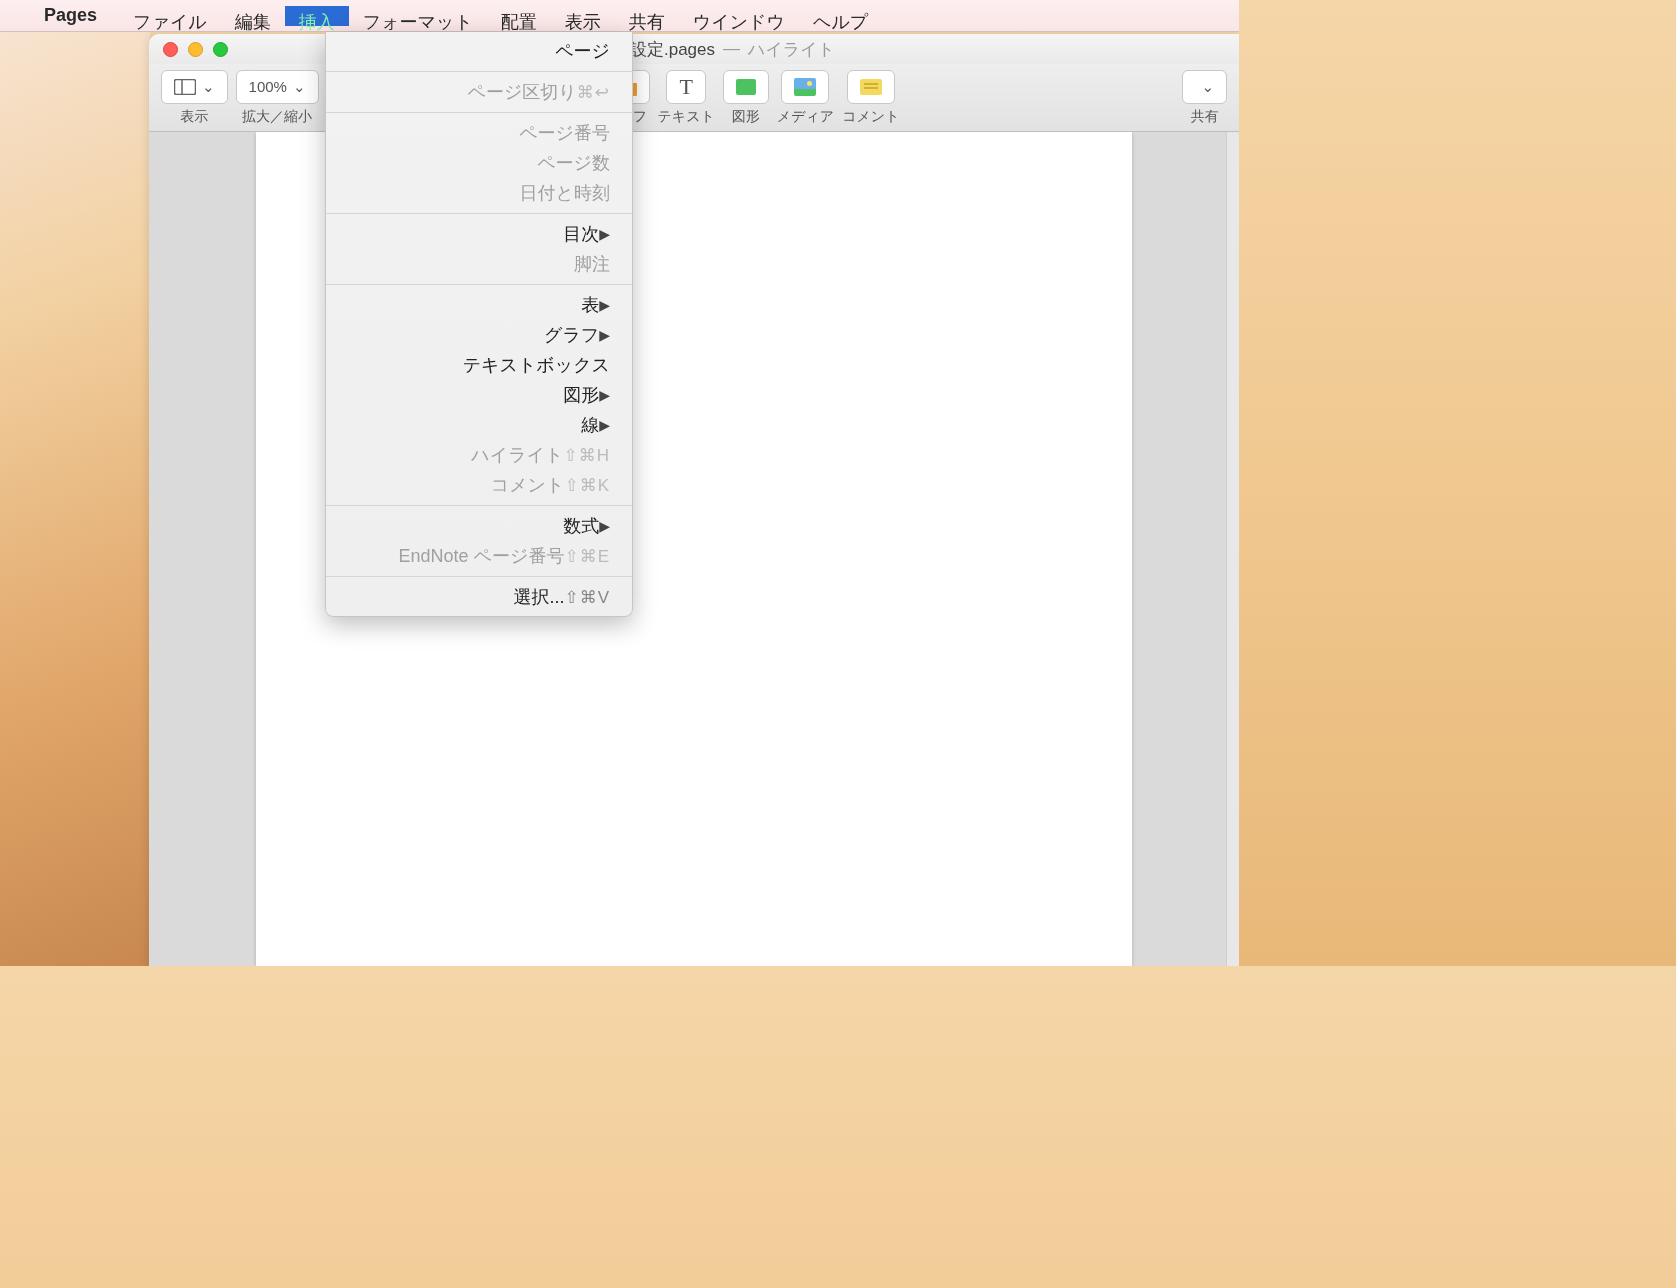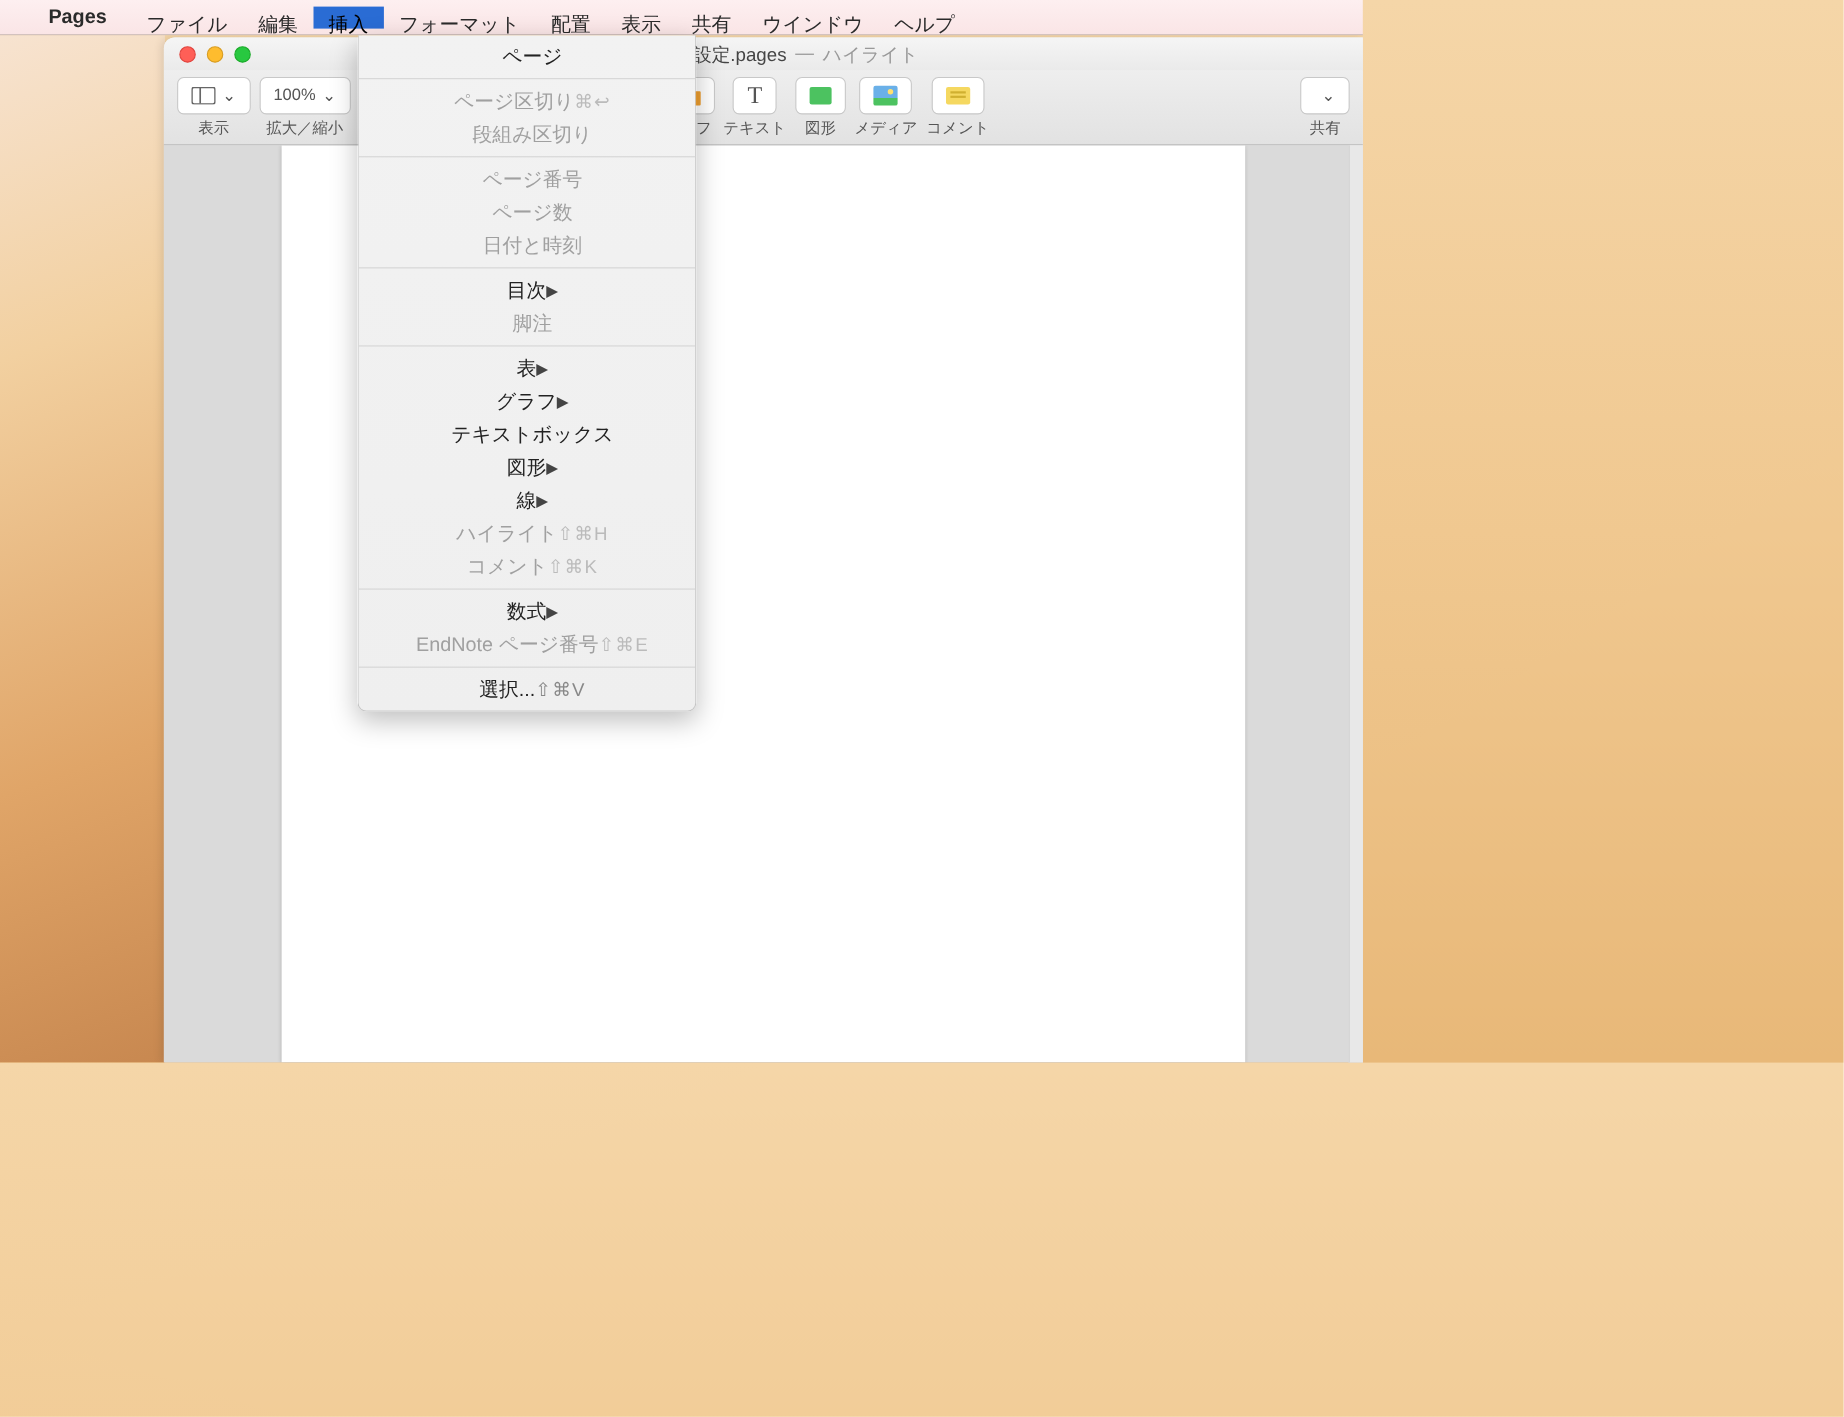--- a/index.html
+++ b/index.html
@@ -21,21 +21,21 @@
     display: flex;
     align-items: center;
     padding-left: 20px;
     font-size: 18px;
     color: #2a2a2a;
     z-index: 100;
   }
   .menubar .apple { font-size: 20px; margin-right: 14px; }
   .menubar .appname { font-weight: 700; margin-right: 12px; padding: 0 10px; }
   .menubar .mitem { padding: 0 14px; height: 20px; line-height: 32px; cursor: default; }
-  .menubar .mitem.active { background: #2a6cd4; color: #000000; }
+  .menubar .mitem.active { background: #2a6cd4; color: #86efac; }
   
   .wallpaper {
     position: absolute;
     top: 32px; left: 0;
     width: 150px; height: 934px;
     background: linear-gradient(160deg, #f7e3d0 0%, #f2d0a0 30%, #e0a568 70%, #c88850 100%);
   }
   
   .appwin {
     position: absolute;
@@ -127,21 +127,21 @@
     border-top: none;
     border-radius: 0 0 8px 8px;
     box-shadow: 0 8px 24px rgba(0,0,0,0.25);
     z-index: 200;
     padding: 4px 0;
     font-size: 18px;
   }
   .ditem {
     display: flex;
     align-items: center;
-    justify-content: center;
+    justify-content: flex-end;
     padding: 3px 22px 3px 32px;
     color: #222;
     cursor: default;
     white-space: nowrap;
   }
   .ditem.disabled { color: #a0a0a0; }
   .ditem .sc { color: #888; font-size: 17px; letter-spacing: 1px; }
   .ditem.disabled .sc { color: #bbb; }
   .ditem .arrow { color: #444; font-size: 14px; }
   .dsep { height: 1px; background: #d5d5d5; margin: 5px 0; }
@@ -264,23 +264,20 @@
 
 <div class="dropdown" id="dropdown">
     <div class="ditem">
       <span>ページ</span>
     </div>
     <div class="dsep"></div>
     <div class="ditem disabled">
       <span>ページ区切り</span>
       <span class="sc">⌘↩</span>
     </div>
-    <div class="ditem disabled">
-      <span>段組み区切り</span>
-    </div>
     <div class="dsep"></div>
     <div class="ditem disabled">
       <span>ページ番号</span>
     </div>
     <div class="ditem disabled">
       <span>ページ数</span>
     </div>
     <div class="ditem disabled">
       <span>日付と時刻</span>
     </div>

